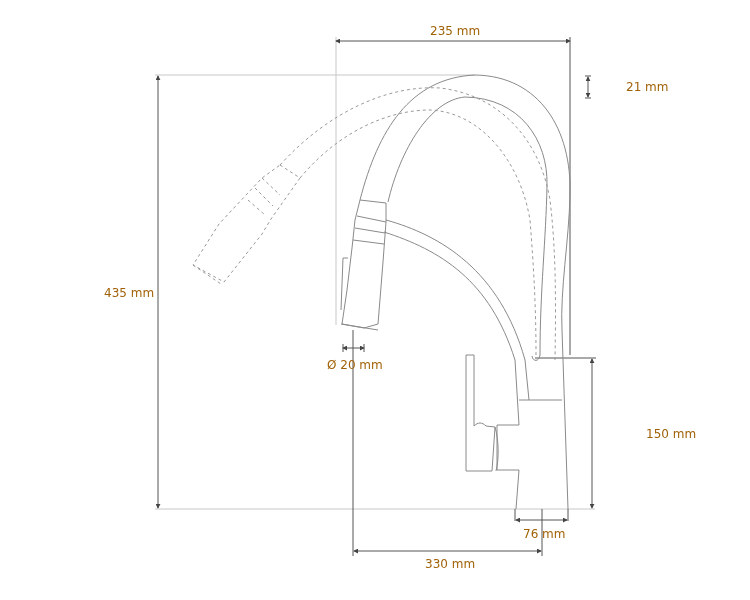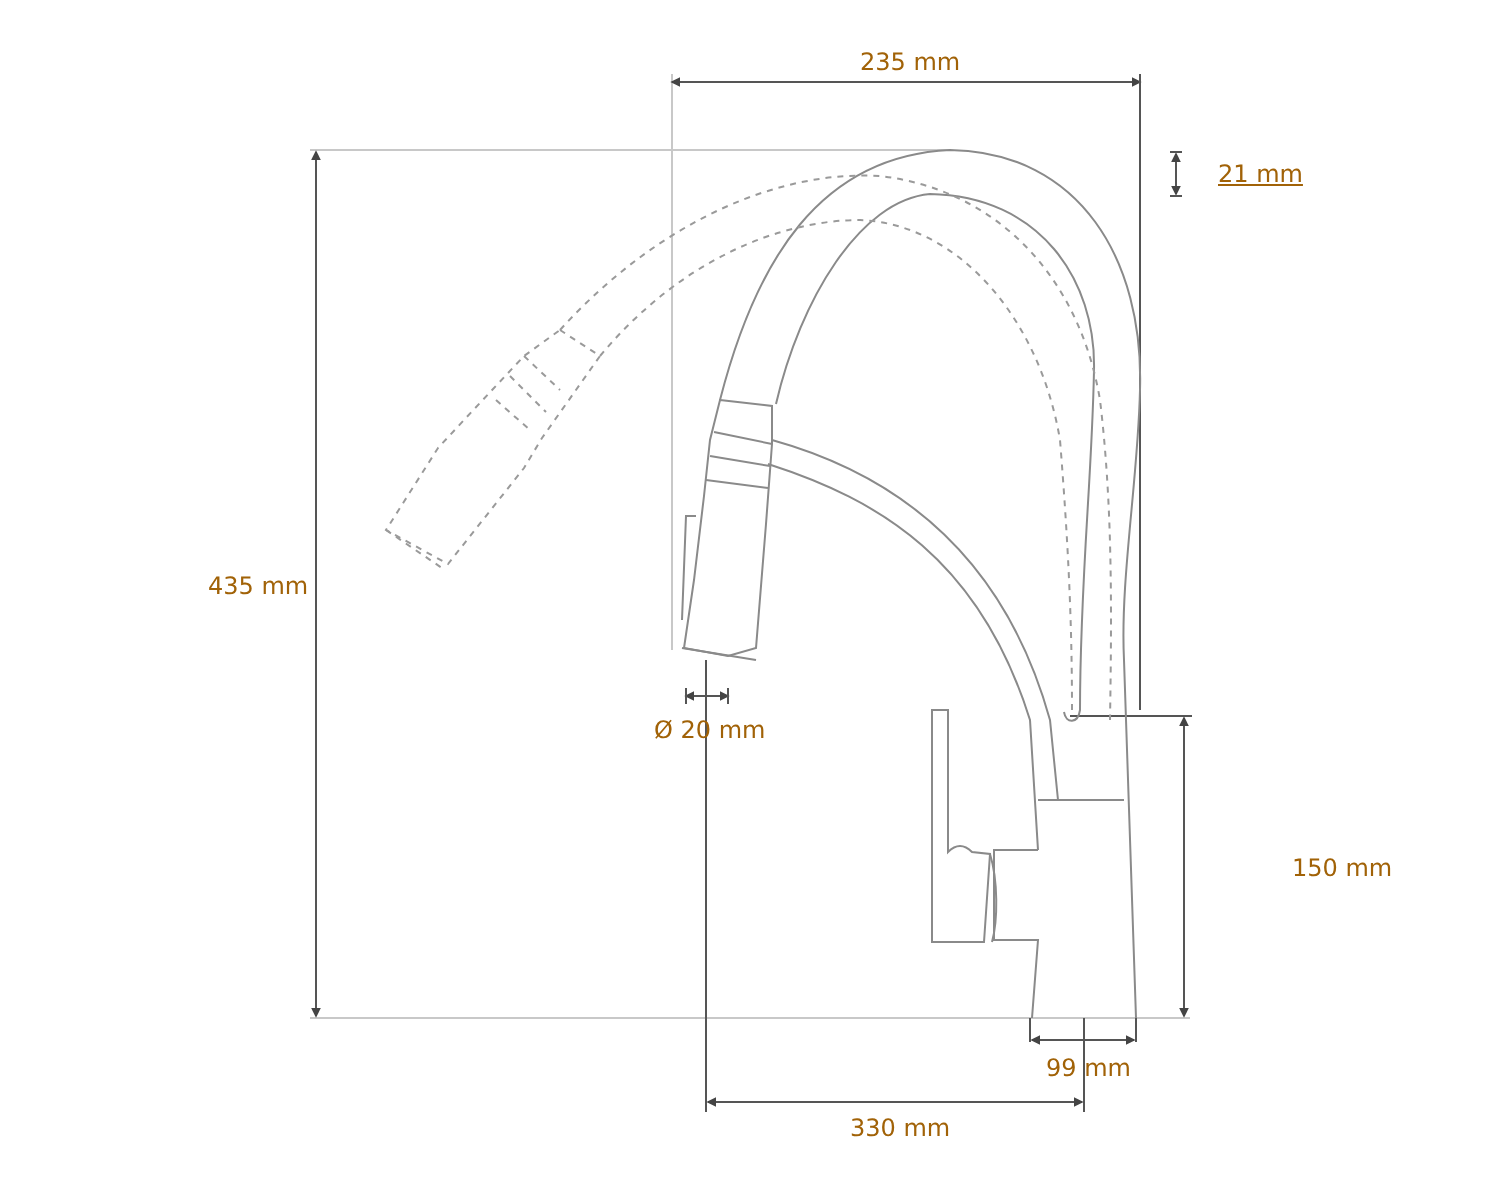--- a/index.html
+++ b/index.html
@@ -80,18 +80,18 @@
 
     <path d="M280,165 L300,178 L271,219 L262,234 L224,282 L193,265 L219,224 L232,210 L262,178 Z"></path>
     <path d="M262,178 L280,195"></path>
     <path d="M255,188 L273,206"></path>
     <path d="M248,200 L265,215"></path>
     <path d="M193,265 L221,284"></path>
   </g>
 </svg>
 
 <div class="dim-label" style="left:430px; top:24px;">235 mm</div>
-<div class="dim-label" style="left:609px; top:80px;text-decoration:underline;">21 mm</div>
+<div class="dim-label" style="left:626px; top:80px;">21 mm</div>
 <div class="dim-label" style="left:104px; top:286px;">435 mm</div>
 <div class="dim-label" style="left:327px; top:358px;">Ø 20 mm</div>
 <div class="dim-label" style="left:600px; top:427px;margin-left:46px;">150 mm</div>
-<div class="dim-label" style="left:523px; top:527px;">99 mm</div>
+<div class="dim-label" style="left:523px; top:527px;">76 mm</div>
 <div class="dim-label" style="left:425px; top:557px;">330 mm</div>
 
 </body></html>

